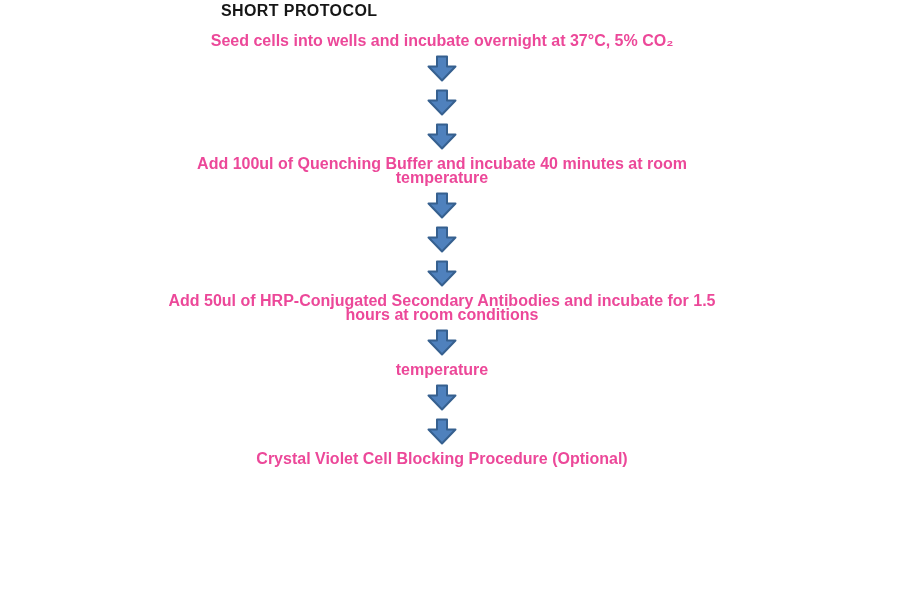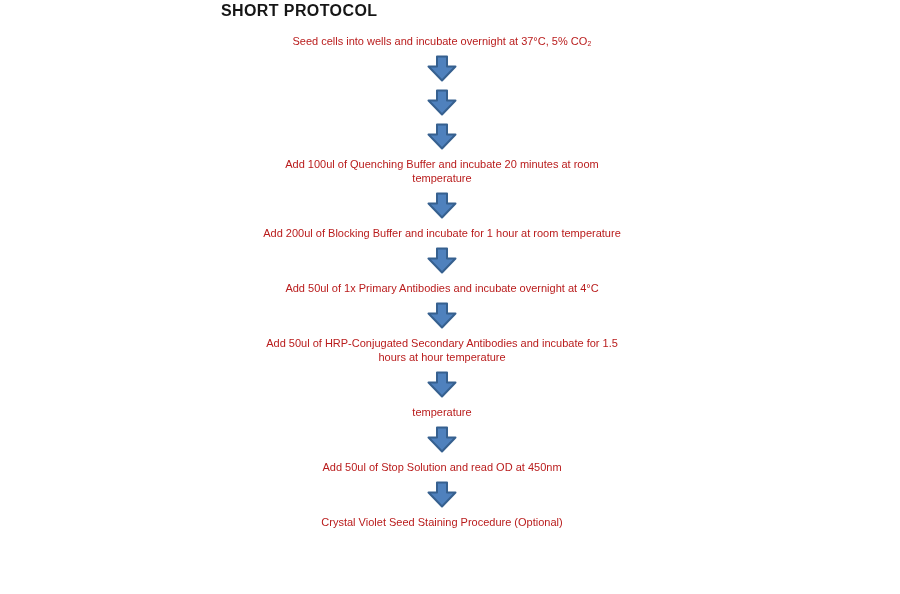--- a/index.html
+++ b/index.html
@@ -30,24 +30,24 @@
     left: 0;
     top: 34px;
     width: 884px;
     display: flex;
     flex-direction: column;
     align-items: center;
     row-gap: 7px;
   }
   .step {
     text-align: center;
-    font-size: 11px;
-    font-weight: 400;
+    font-size: 16px;
+    font-weight: 700;
     line-height: 14px;
-    color: #b91c1c;
+    color: #ec4899;
   }
   .step .line {
     white-space: nowrap;
   }
   .arrow {
     width: 30px;
     height: 27px;
     display: block;
   }
   .arrow svg { display: block; }
@@ -76,66 +76,57 @@
     <svg width="30" height="27" viewBox="0 0 30 27" aria-hidden="true">
       <polygon points="10,1.5 20,1.5 20,11.5 28.5,11.5 15,25.5 1.5,11.5 10,11.5"></polygon>
     </svg>
   </div>
       <div class="arrow">
     <svg width="30" height="27" viewBox="0 0 30 27" aria-hidden="true">
       <polygon points="10,1.5 20,1.5 20,11.5 28.5,11.5 15,25.5 1.5,11.5 10,11.5"></polygon>
     </svg>
   </div>
       <div class="step">
-        <div class="line">Add 100ul of Quenching Buffer and incubate 20 minutes at room</div>
+        <div class="line">Add 100ul of Quenching Buffer and incubate 40 minutes at room</div>
         <div class="line">temperature</div>
       </div>
       <div class="arrow">
     <svg width="30" height="27" viewBox="0 0 30 27" aria-hidden="true">
       <polygon points="10,1.5 20,1.5 20,11.5 28.5,11.5 15,25.5 1.5,11.5 10,11.5"></polygon>
     </svg>
   </div>
-      <div class="step">
-        <div class="line">Add 200ul of Blocking Buffer and incubate for 1 hour at room temperature</div>
-      </div>
       <div class="arrow">
     <svg width="30" height="27" viewBox="0 0 30 27" aria-hidden="true">
       <polygon points="10,1.5 20,1.5 20,11.5 28.5,11.5 15,25.5 1.5,11.5 10,11.5"></polygon>
     </svg>
   </div>
-      <div class="step">
-        <div class="line">Add 50ul of 1x Primary Antibodies and incubate overnight at 4°C</div>
-      </div>
       <div class="arrow">
     <svg width="30" height="27" viewBox="0 0 30 27" aria-hidden="true">
       <polygon points="10,1.5 20,1.5 20,11.5 28.5,11.5 15,25.5 1.5,11.5 10,11.5"></polygon>
     </svg>
   </div>
       <div class="step">
         <div class="line">Add 50ul of HRP-Conjugated Secondary Antibodies and incubate for 1.5</div>
-        <div class="line">hours at hour temperature</div>
+        <div class="line">hours at room conditions</div>
       </div>
       <div class="arrow">
     <svg width="30" height="27" viewBox="0 0 30 27" aria-hidden="true">
       <polygon points="10,1.5 20,1.5 20,11.5 28.5,11.5 15,25.5 1.5,11.5 10,11.5"></polygon>
     </svg>
   </div>
       <div class="step">
         <div class="line">temperature</div>
       </div>
       <div class="arrow">
     <svg width="30" height="27" viewBox="0 0 30 27" aria-hidden="true">
       <polygon points="10,1.5 20,1.5 20,11.5 28.5,11.5 15,25.5 1.5,11.5 10,11.5"></polygon>
     </svg>
   </div>
-      <div class="step">
-        <div class="line">Add 50ul of Stop Solution and read OD at 450nm</div>
-      </div>
       <div class="arrow">
     <svg width="30" height="27" viewBox="0 0 30 27" aria-hidden="true">
       <polygon points="10,1.5 20,1.5 20,11.5 28.5,11.5 15,25.5 1.5,11.5 10,11.5"></polygon>
     </svg>
   </div>
       <div class="step">
-        <div class="line">Crystal Violet Seed Staining Procedure (Optional)</div>
+        <div class="line">Crystal Violet Cell Blocking Procedure (Optional)</div>
       </div>
     </div>
 </div>
 
 </body></html>

